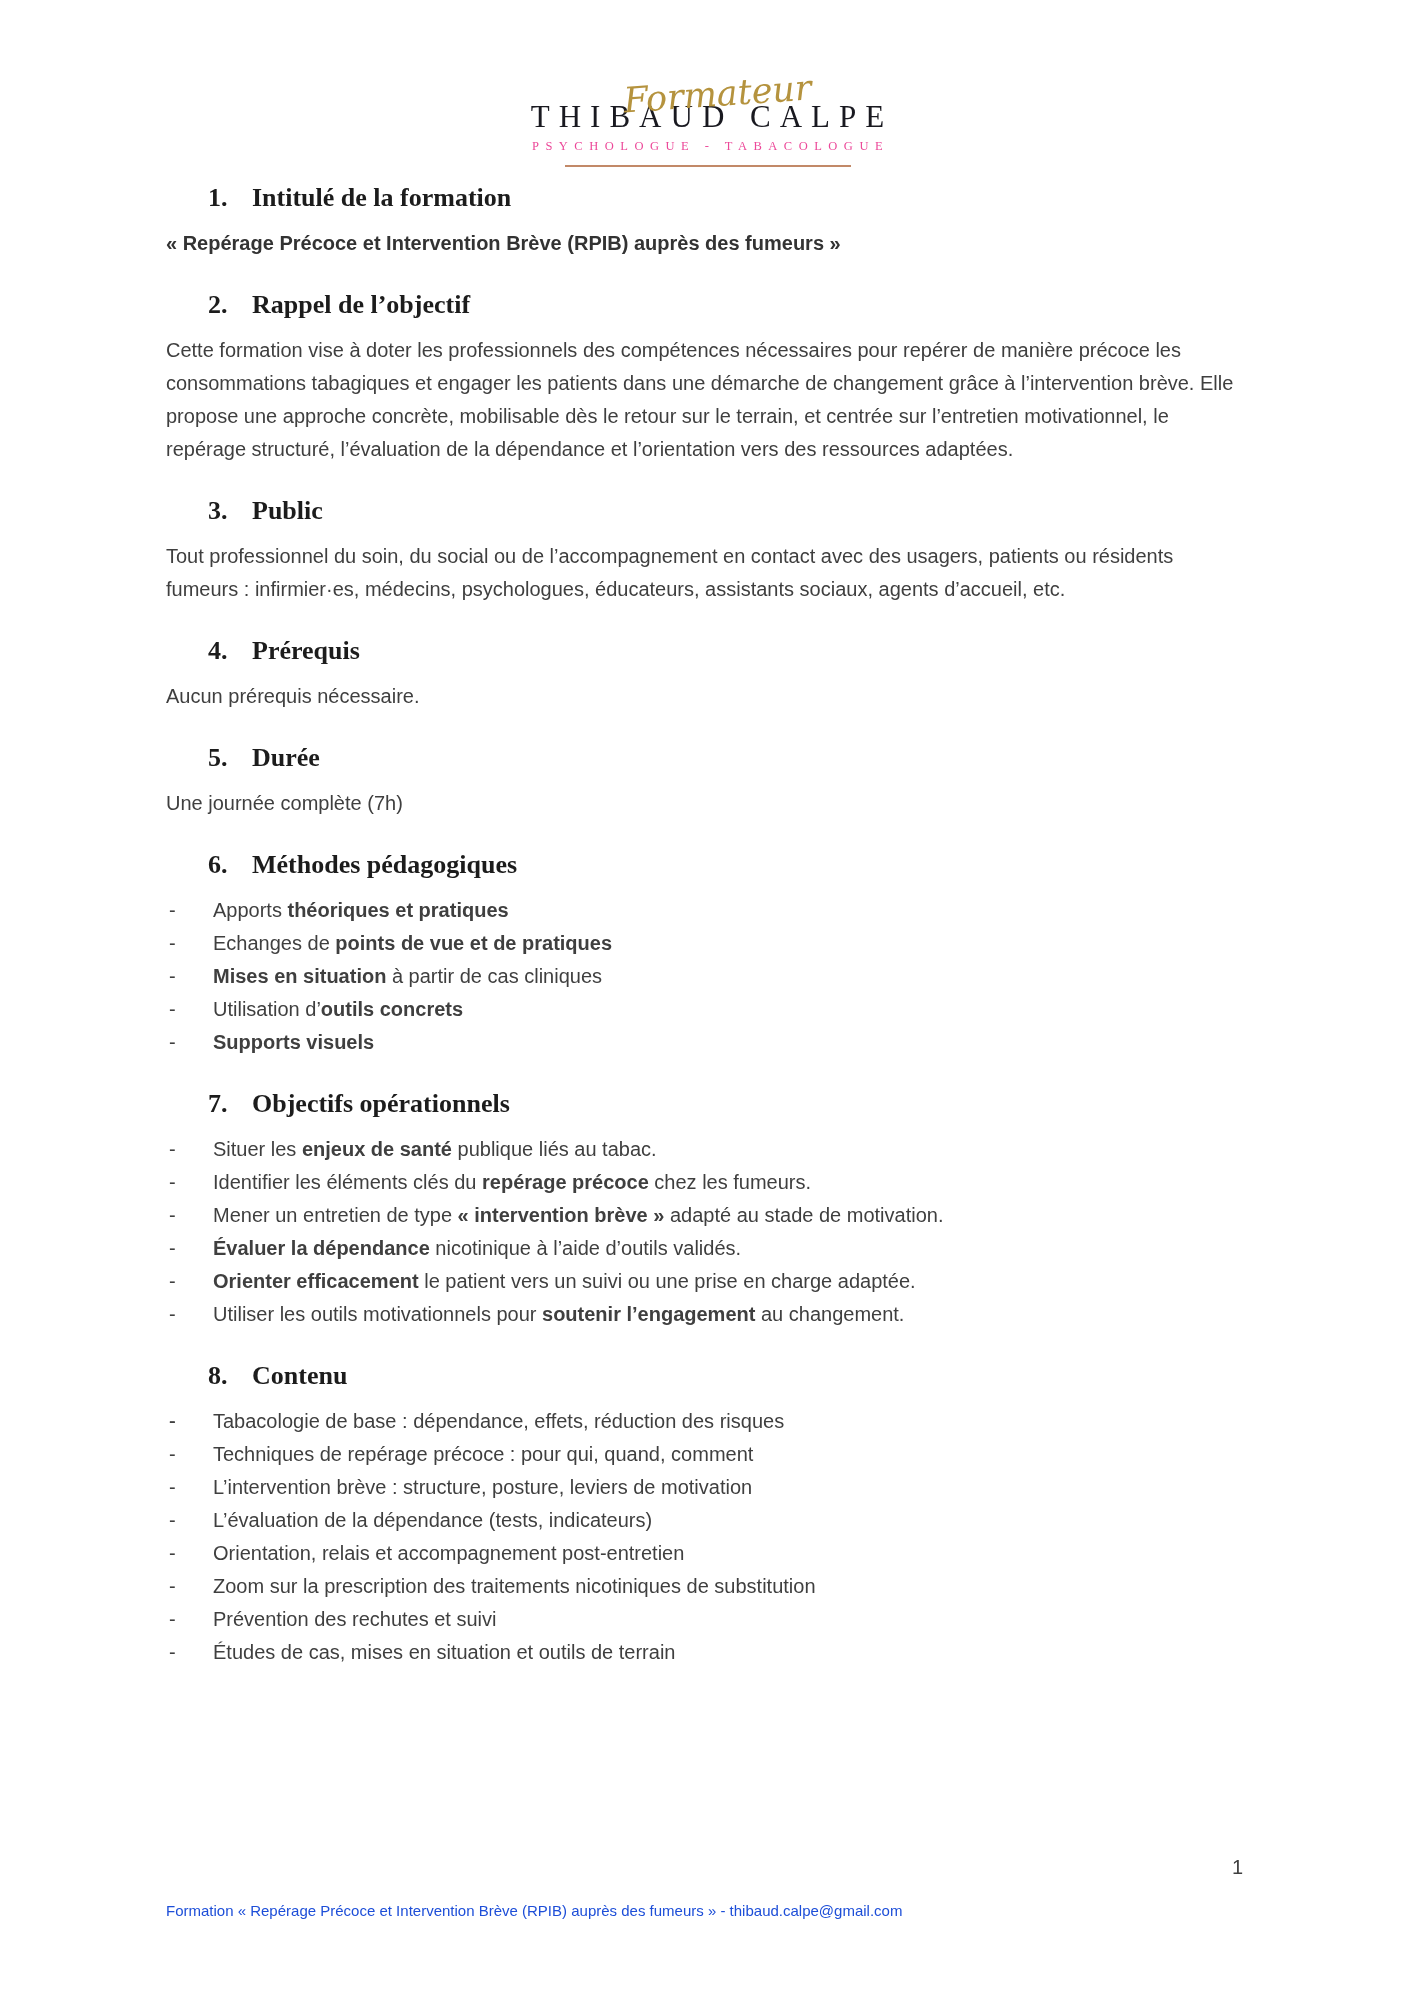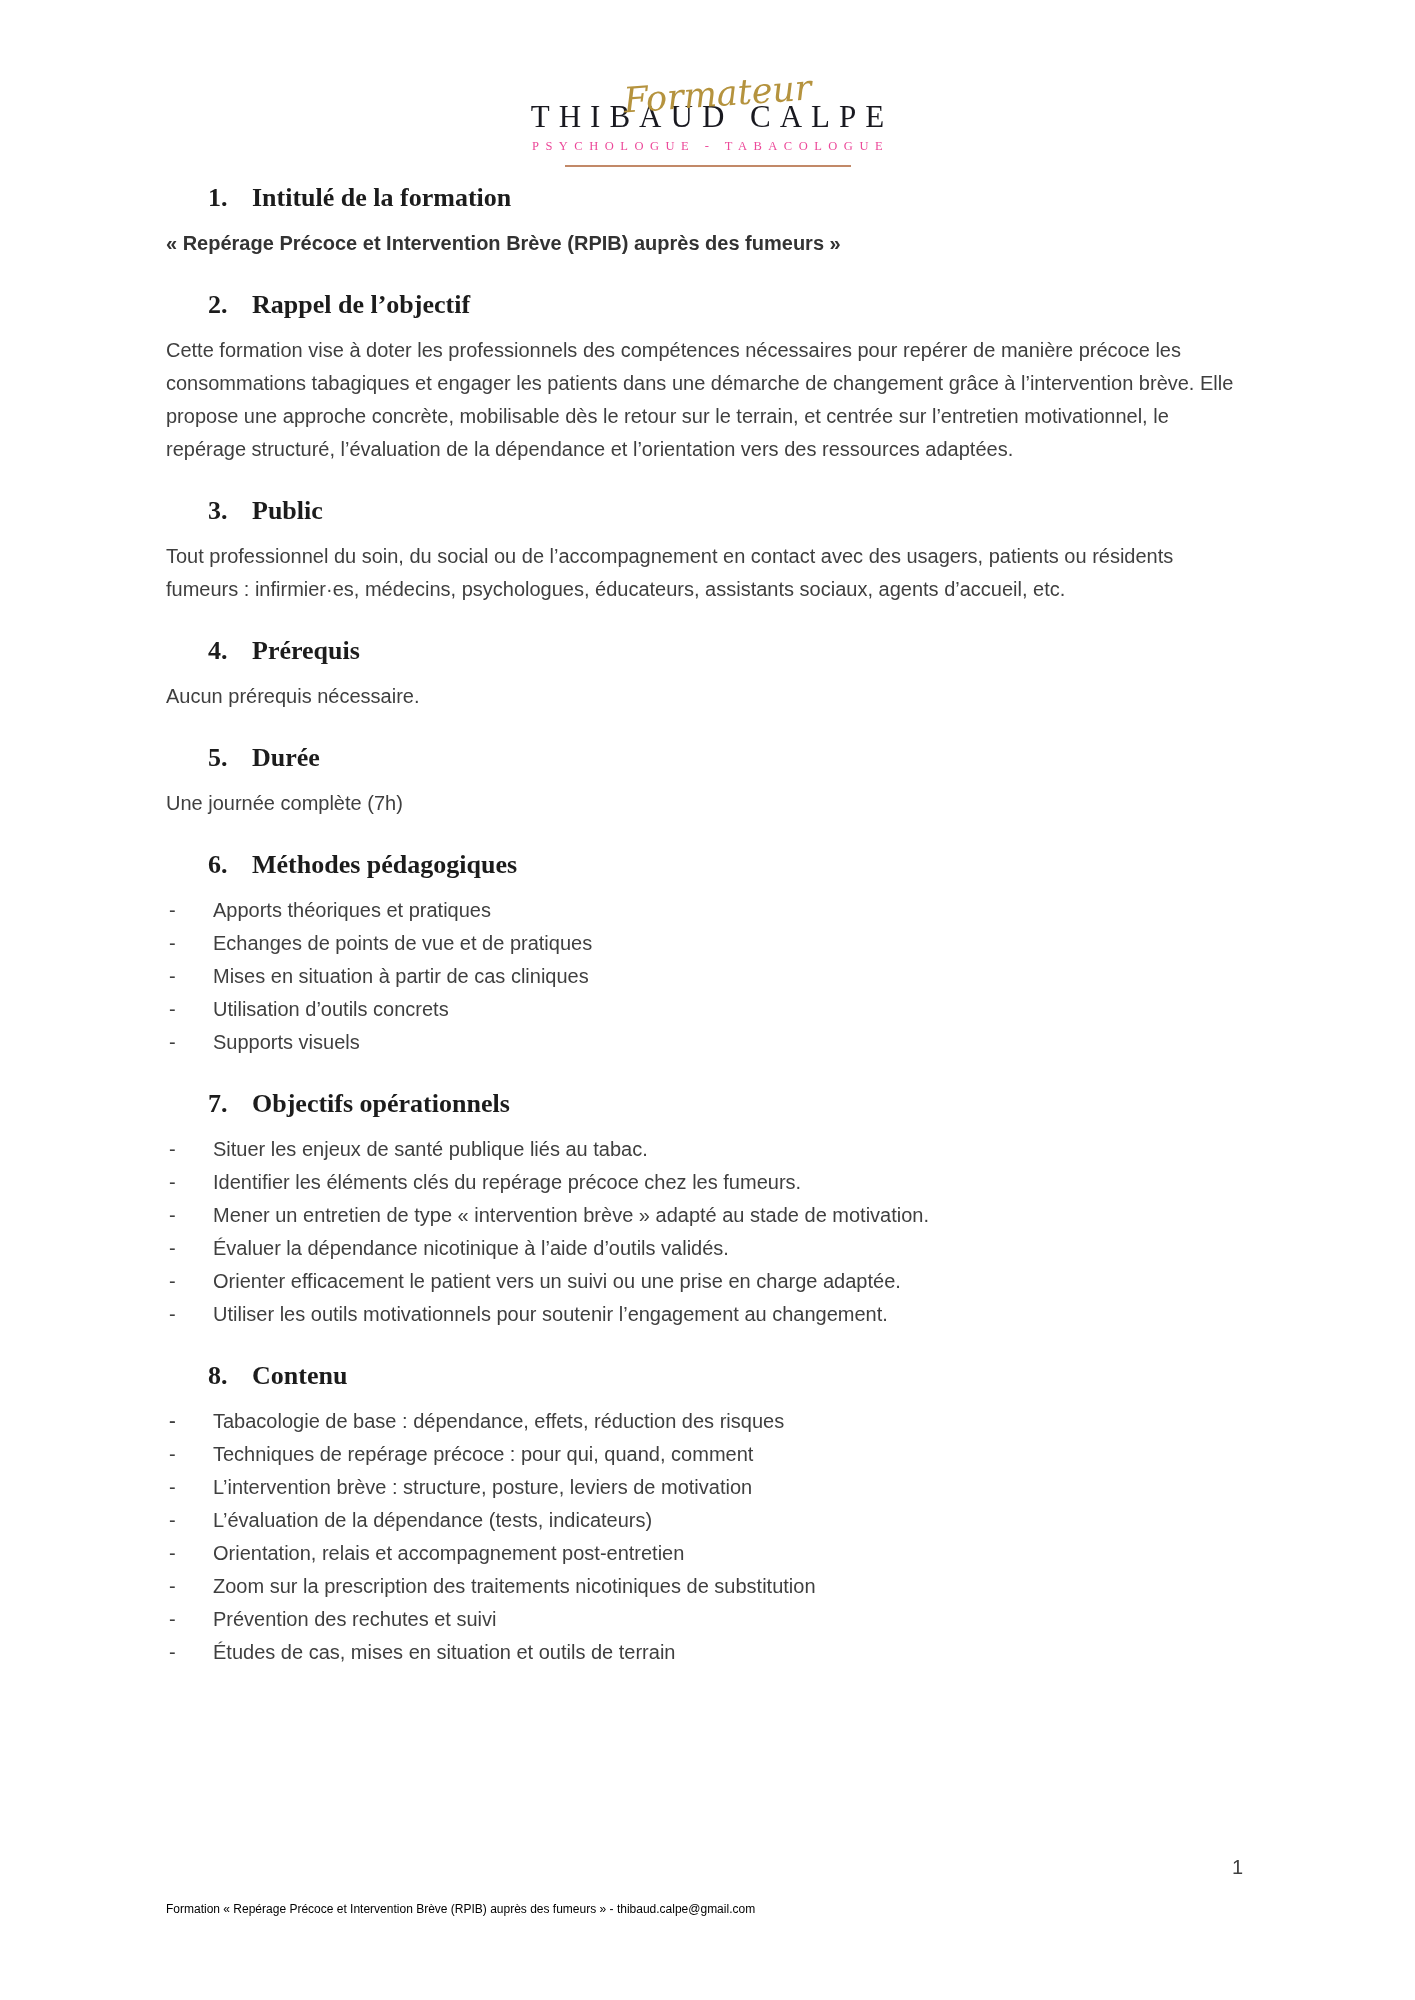--- a/index.html
+++ b/index.html
@@ -30,24 +30,24 @@
     color:#1c1c1c;margin:30px 0 14px;padding-left:42px;display:flex;
   }
   .hd .num{width:44px;flex:none;}
   .hd.first{margin-top:16px;}
   
   p{margin:14px 0 0;font-size:20px;line-height:33px;}
   .quote{font-weight:bold;color:#333333;margin-top:10px;}
   .list{margin-top:14px;}
   .li{position:relative;padding-left:47px;font-size:20px;line-height:33px;}
   .li .dash{position:absolute;left:3px;}
-  .b{font-weight:normal;}
+  .b{font-weight:bold;}
   
   .page-number{position:absolute;top:1856px;right:172px;font-size:20px;color:#3f3f3f;}
-  .footer{position:absolute;top:1902px;left:166px;font-size:12px;color:#000000;}
+  .footer{position:absolute;top:1902px;left:166px;font-size:15px;color:#1d4ed8;}
 </style>
 </head>
 <body>
 
 <div class="page">
 
   <header class="logo">
     <div class="logo-script">Formateur</div>
     <div class="logo-name">THIBAUD CALPE</div>
     <div class="logo-sub">PSYCHOLOGUE - TABACOLOGUE</div>

